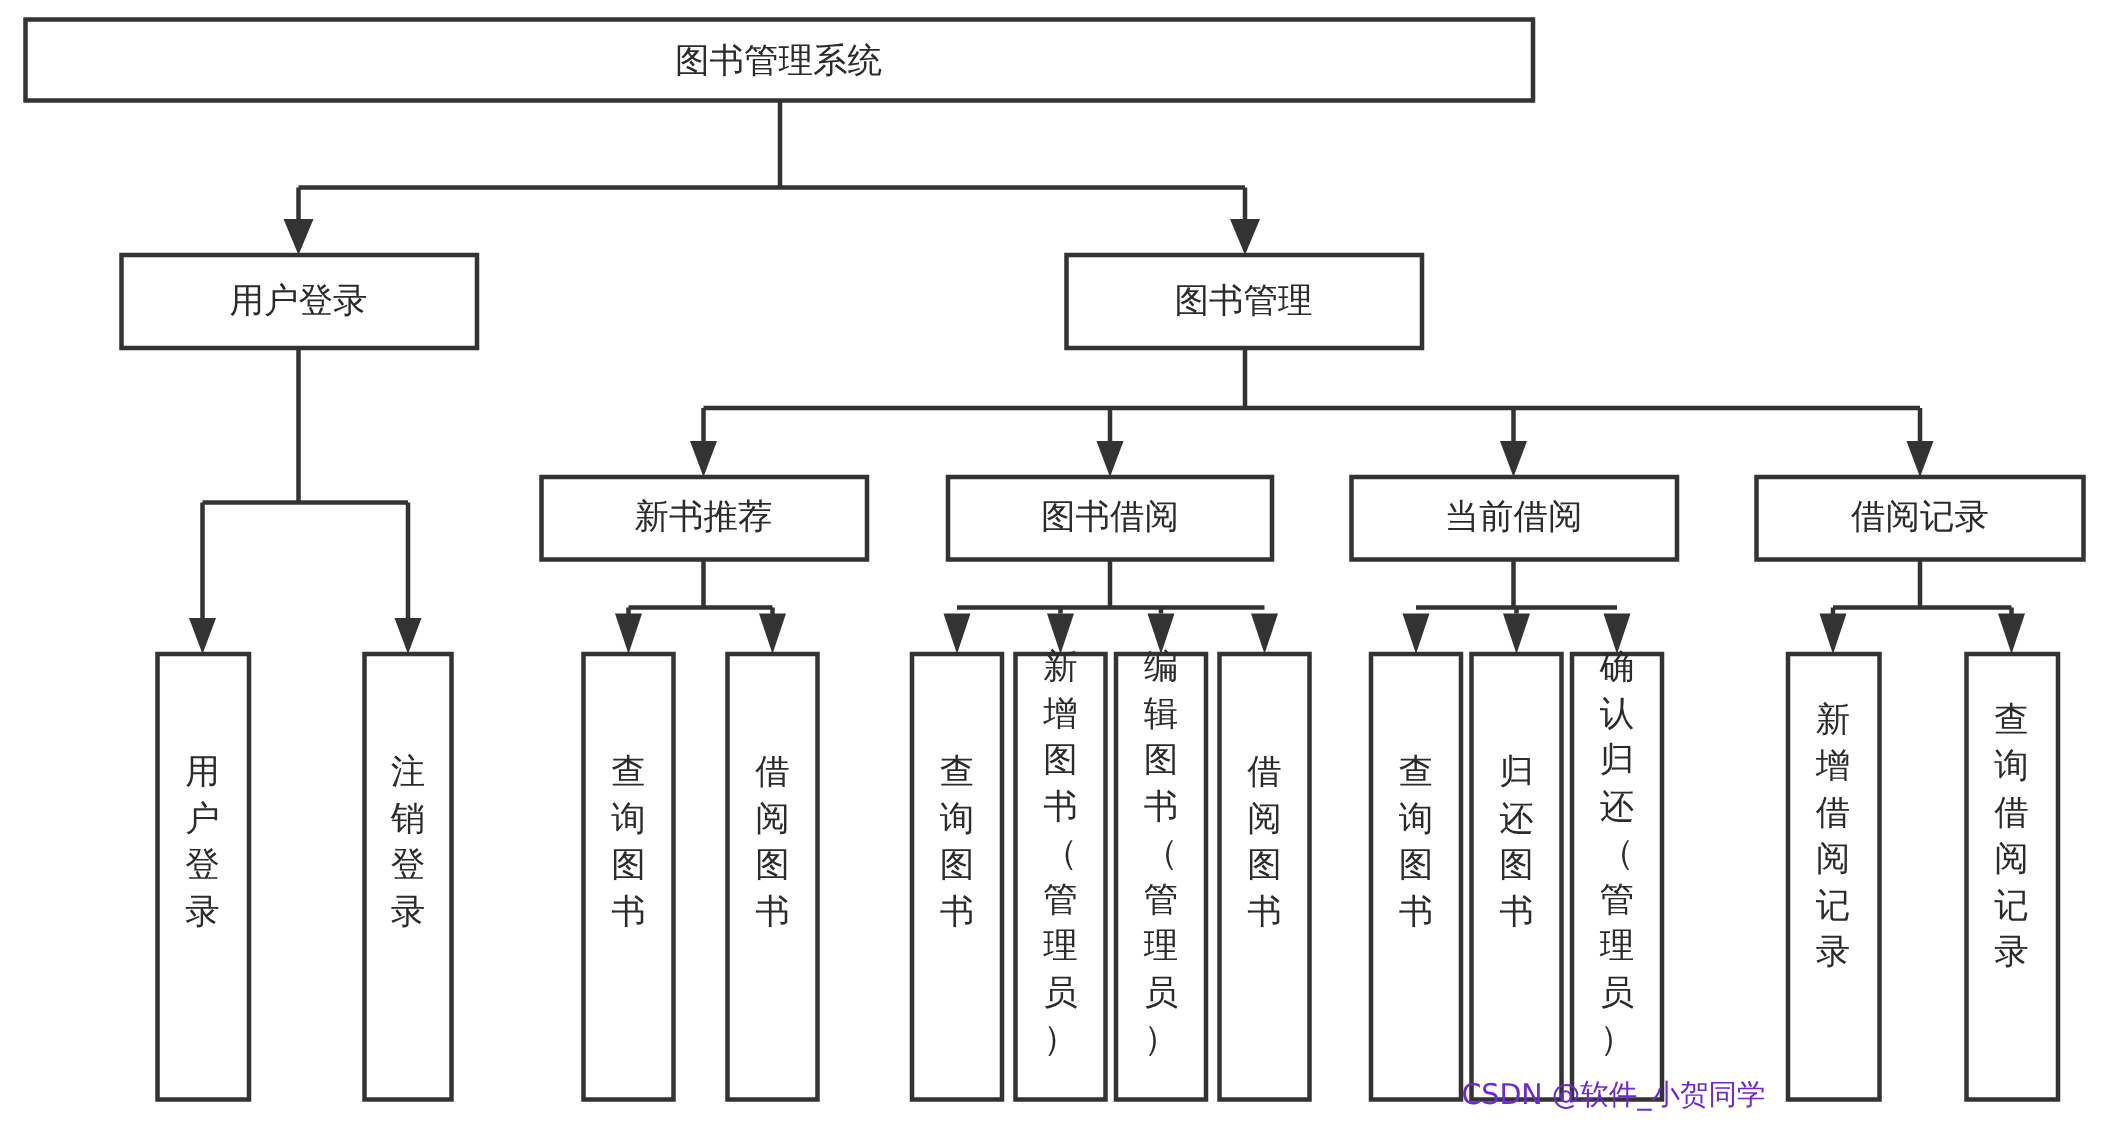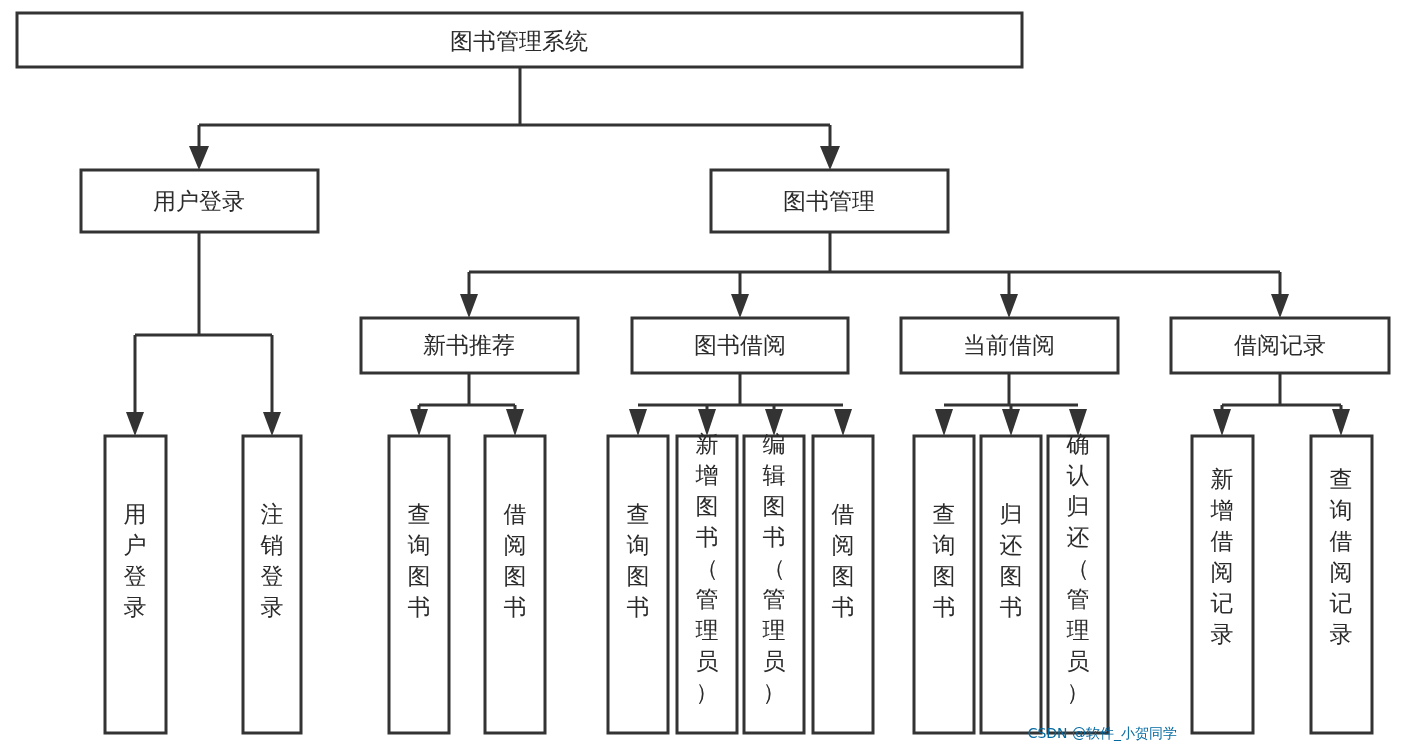--- a/index.html
+++ b/index.html
@@ -53,22 +53,22 @@
     fill: #2b2b2b;
     font-family: "DejaVu Sans", "Liberation Sans", sans-serif;
     font-size: 23px;
     text-anchor: middle;
   }
   .watermark {
     position: absolute;
     right: 8px;
     bottom: 4px;
     font-family: "DejaVu Sans", "Liberation Sans", sans-serif;
-    font-size: 14px;
-    color: #0369a1;
+    font-size: 19px;
+    color: #6d28d9;
     white-space: nowrap;
     pointer-events: none;
   }
 </style>
 </head>
 <body>
 
 <div id="diagram-root">
 
   <svg class="flow" viewBox="0 0 1405 747" xmlns="http://www.w3.org/2000/svg">

